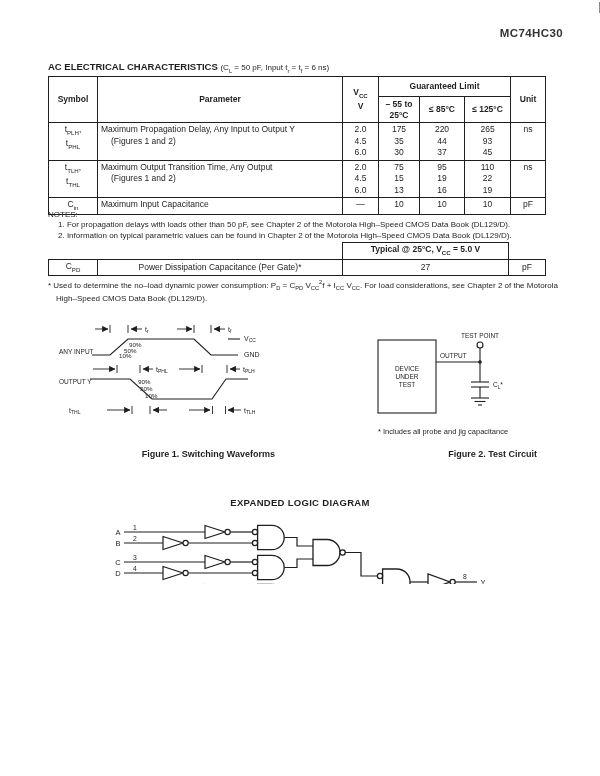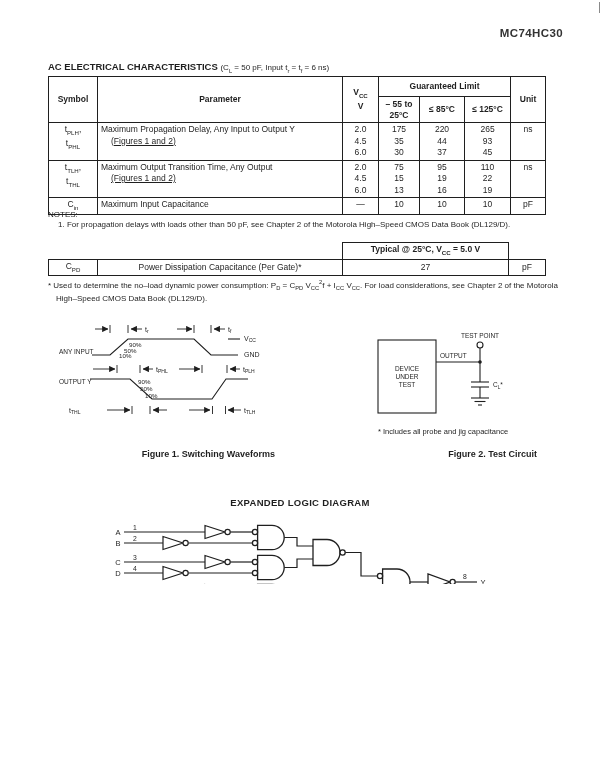--- a/index.html
+++ b/index.html
@@ -15,21 +15,21 @@
   .heading{position:absolute;left:48px;top:61px;font-size:9.5px;font-weight:bold;}
   .heading .cond{font-weight:normal;font-size:8px;}
   
   table{border-collapse:collapse;table-layout:fixed;}
   .ac{position:absolute;left:48px;top:76px;width:497px;border:1.5px solid #1f1f1f;}
   .ac th,.ac td{border:1px solid #1f1f1f;font-size:8.5px;padding:1px 3px;}
   .ac th{font-weight:bold;text-align:center;vertical-align:middle;line-height:10.5px;}
   .ac td{vertical-align:top;line-height:11.5px;}
   .ac .ctr{text-align:center;}
   .ac .param div{padding-left:0;}
-  .ac .param div + div{padding-left:10px;text-decoration:underline;}
+  .ac .param div + div{padding-left:10px;}
   .ac tr.h1 th{height:17px;}
   .ac tr.h2 th{height:23px;}
   .ac tr.r3 td{height:13px;line-height:11px;}
   
   .notes{position:absolute;left:48px;top:210px;font-size:8px;line-height:10.3px;}
   .notes .nt{margin-left:10px;}
   
   .cpd{position:absolute;left:48px;top:242px;width:497px;}
   .cpd td{font-size:8.5px;padding:1px 3px;line-height:11px;}
   .cpd .b{border:1.2px solid #1f1f1f;text-align:center;}
@@ -157,20 +157,21 @@
       <td class="ctr">10</td>
       <td class="ctr">10</td>
       <td class="ctr">pF</td>
     </tr>
   </tbody>
     </table>
 
   <div class="notes">
     <div>NOTES:</div>
     <div class="nt">1. For propagation delays with loads other than 50 pF, see Chapter 2 of the Motorola High–Speed CMOS Data Book (DL129/D).</div>
+    <div class="nt">2. Information on typical parametric values can be found in Chapter 2 of the Motorola High–Speed CMOS Data Book (DL129/D).</div>
   </div>
 
   <table class="cpd">
     <colgroup>
         <col style="width:49px">
         <col style="width:245px">
         <col style="width:166px">
         <col style="width:37px">
       </colgroup>
     <tbody>

